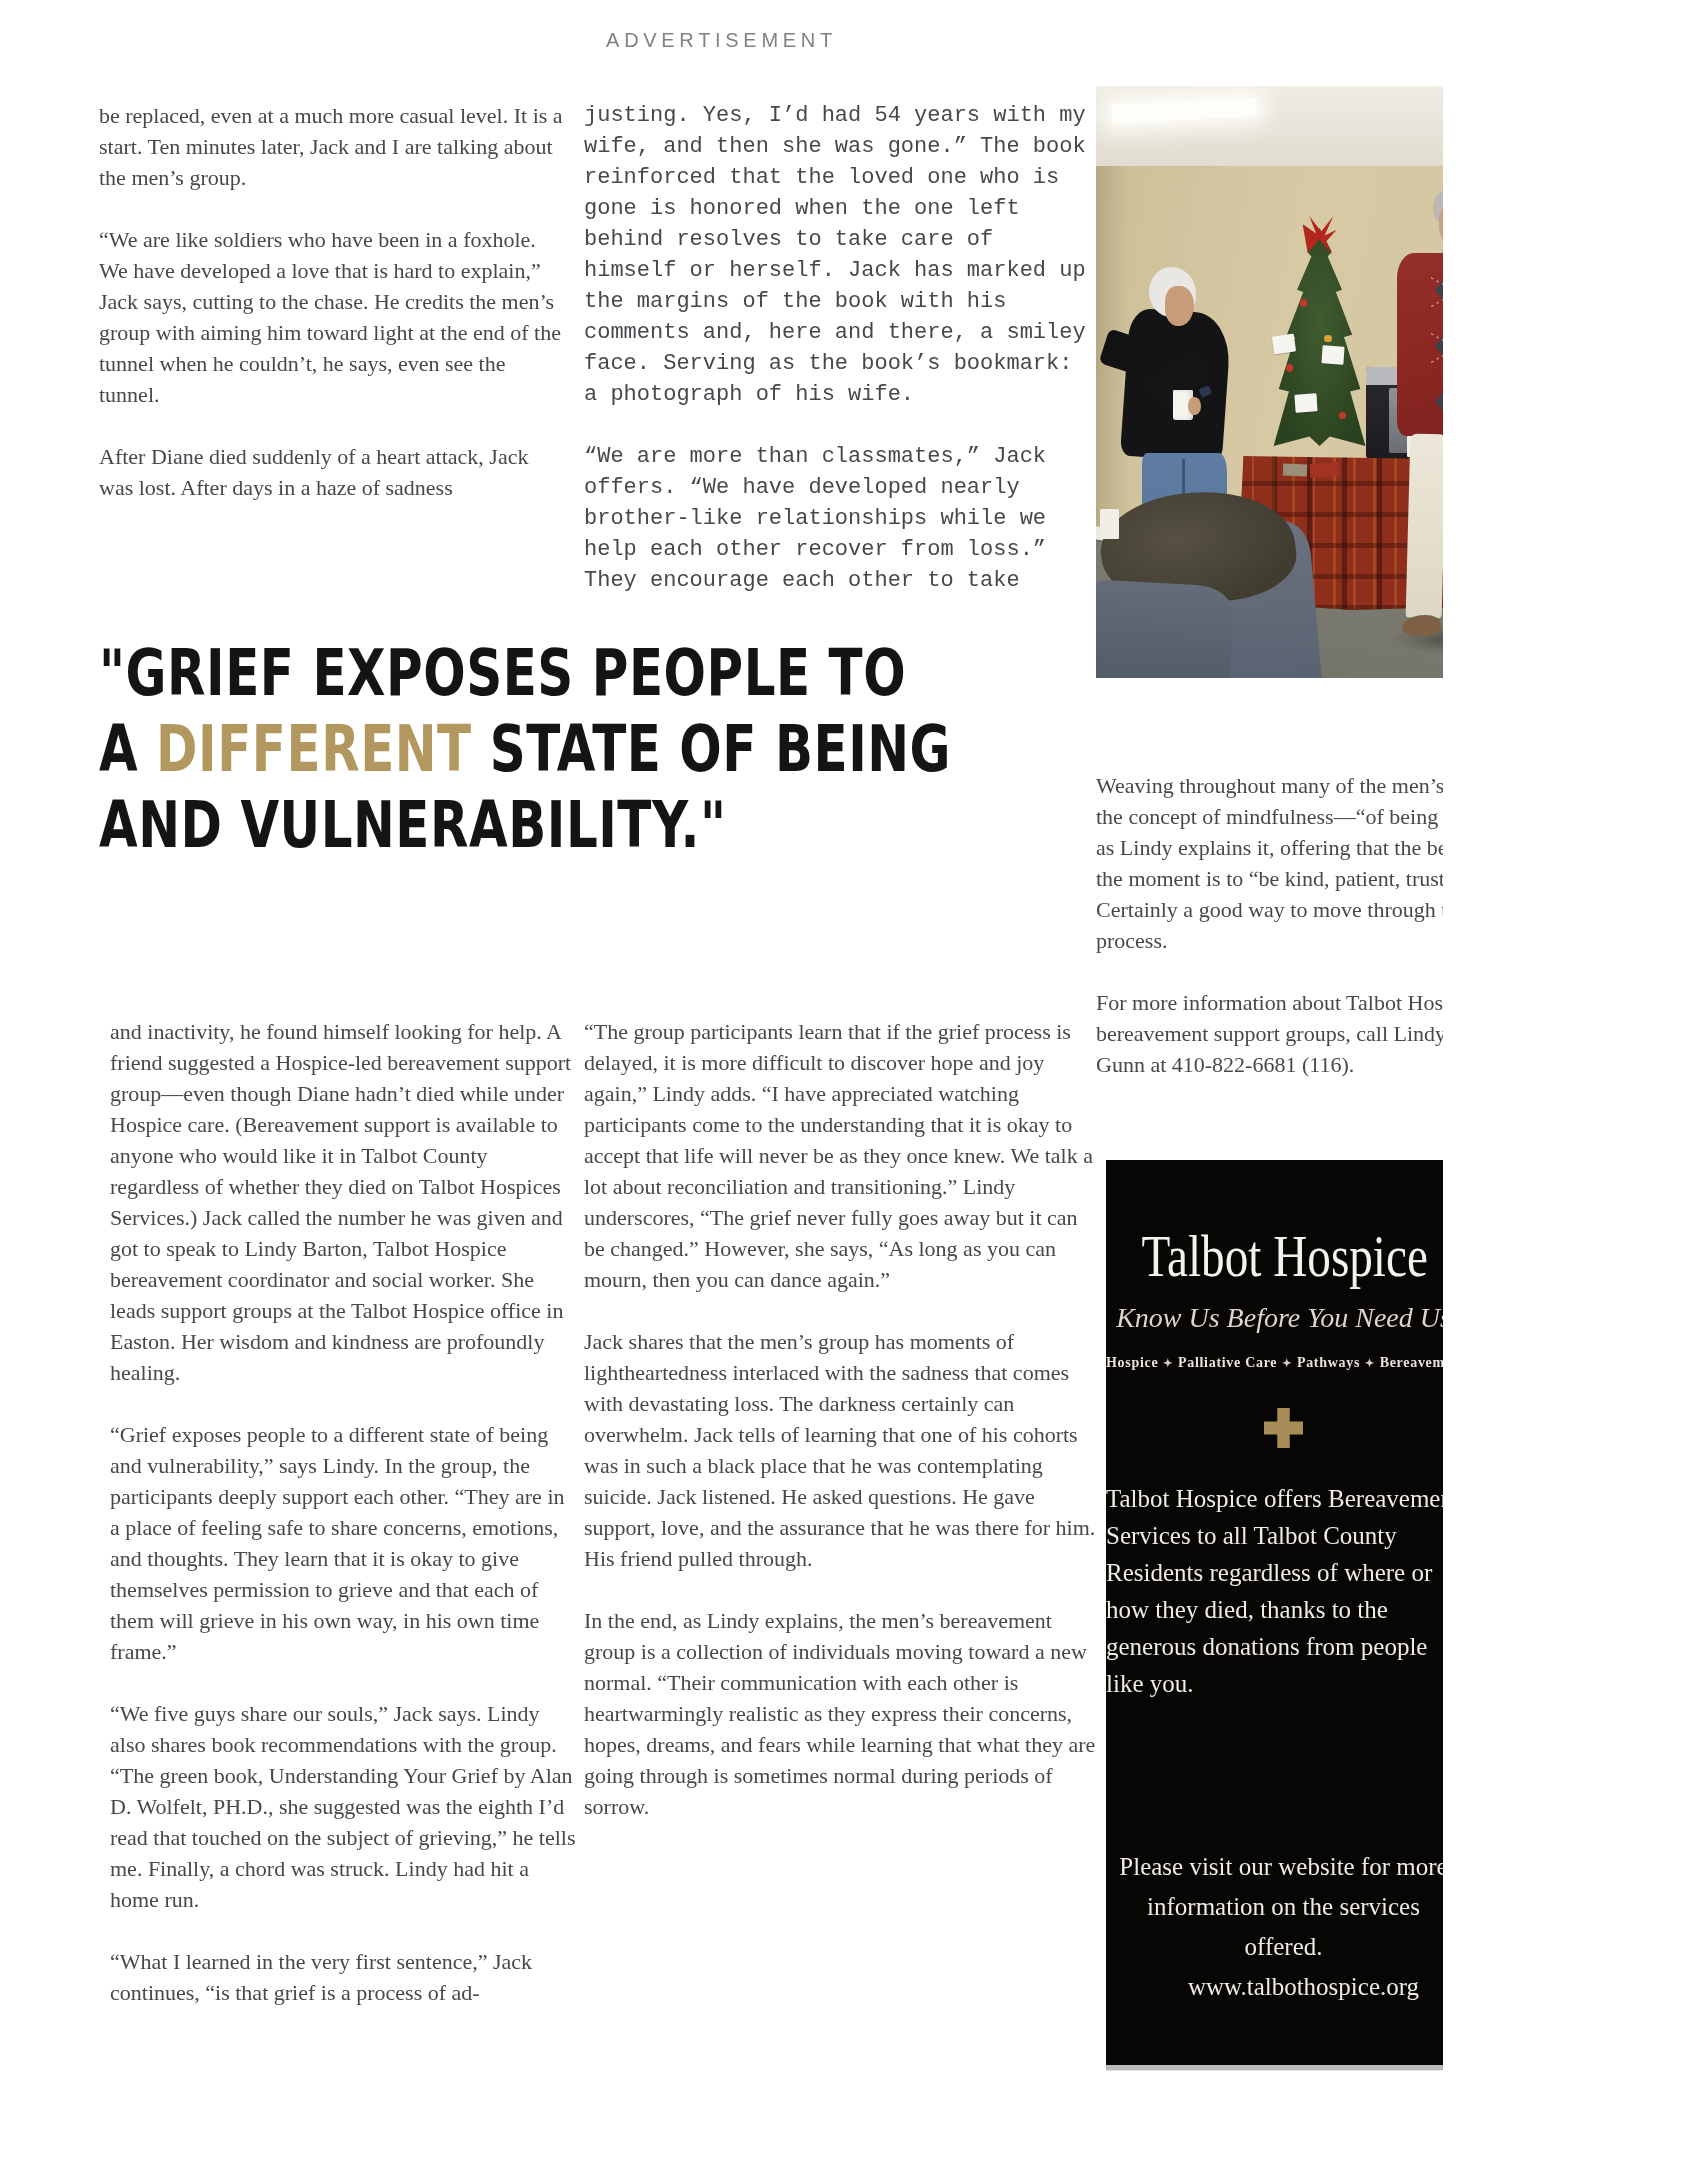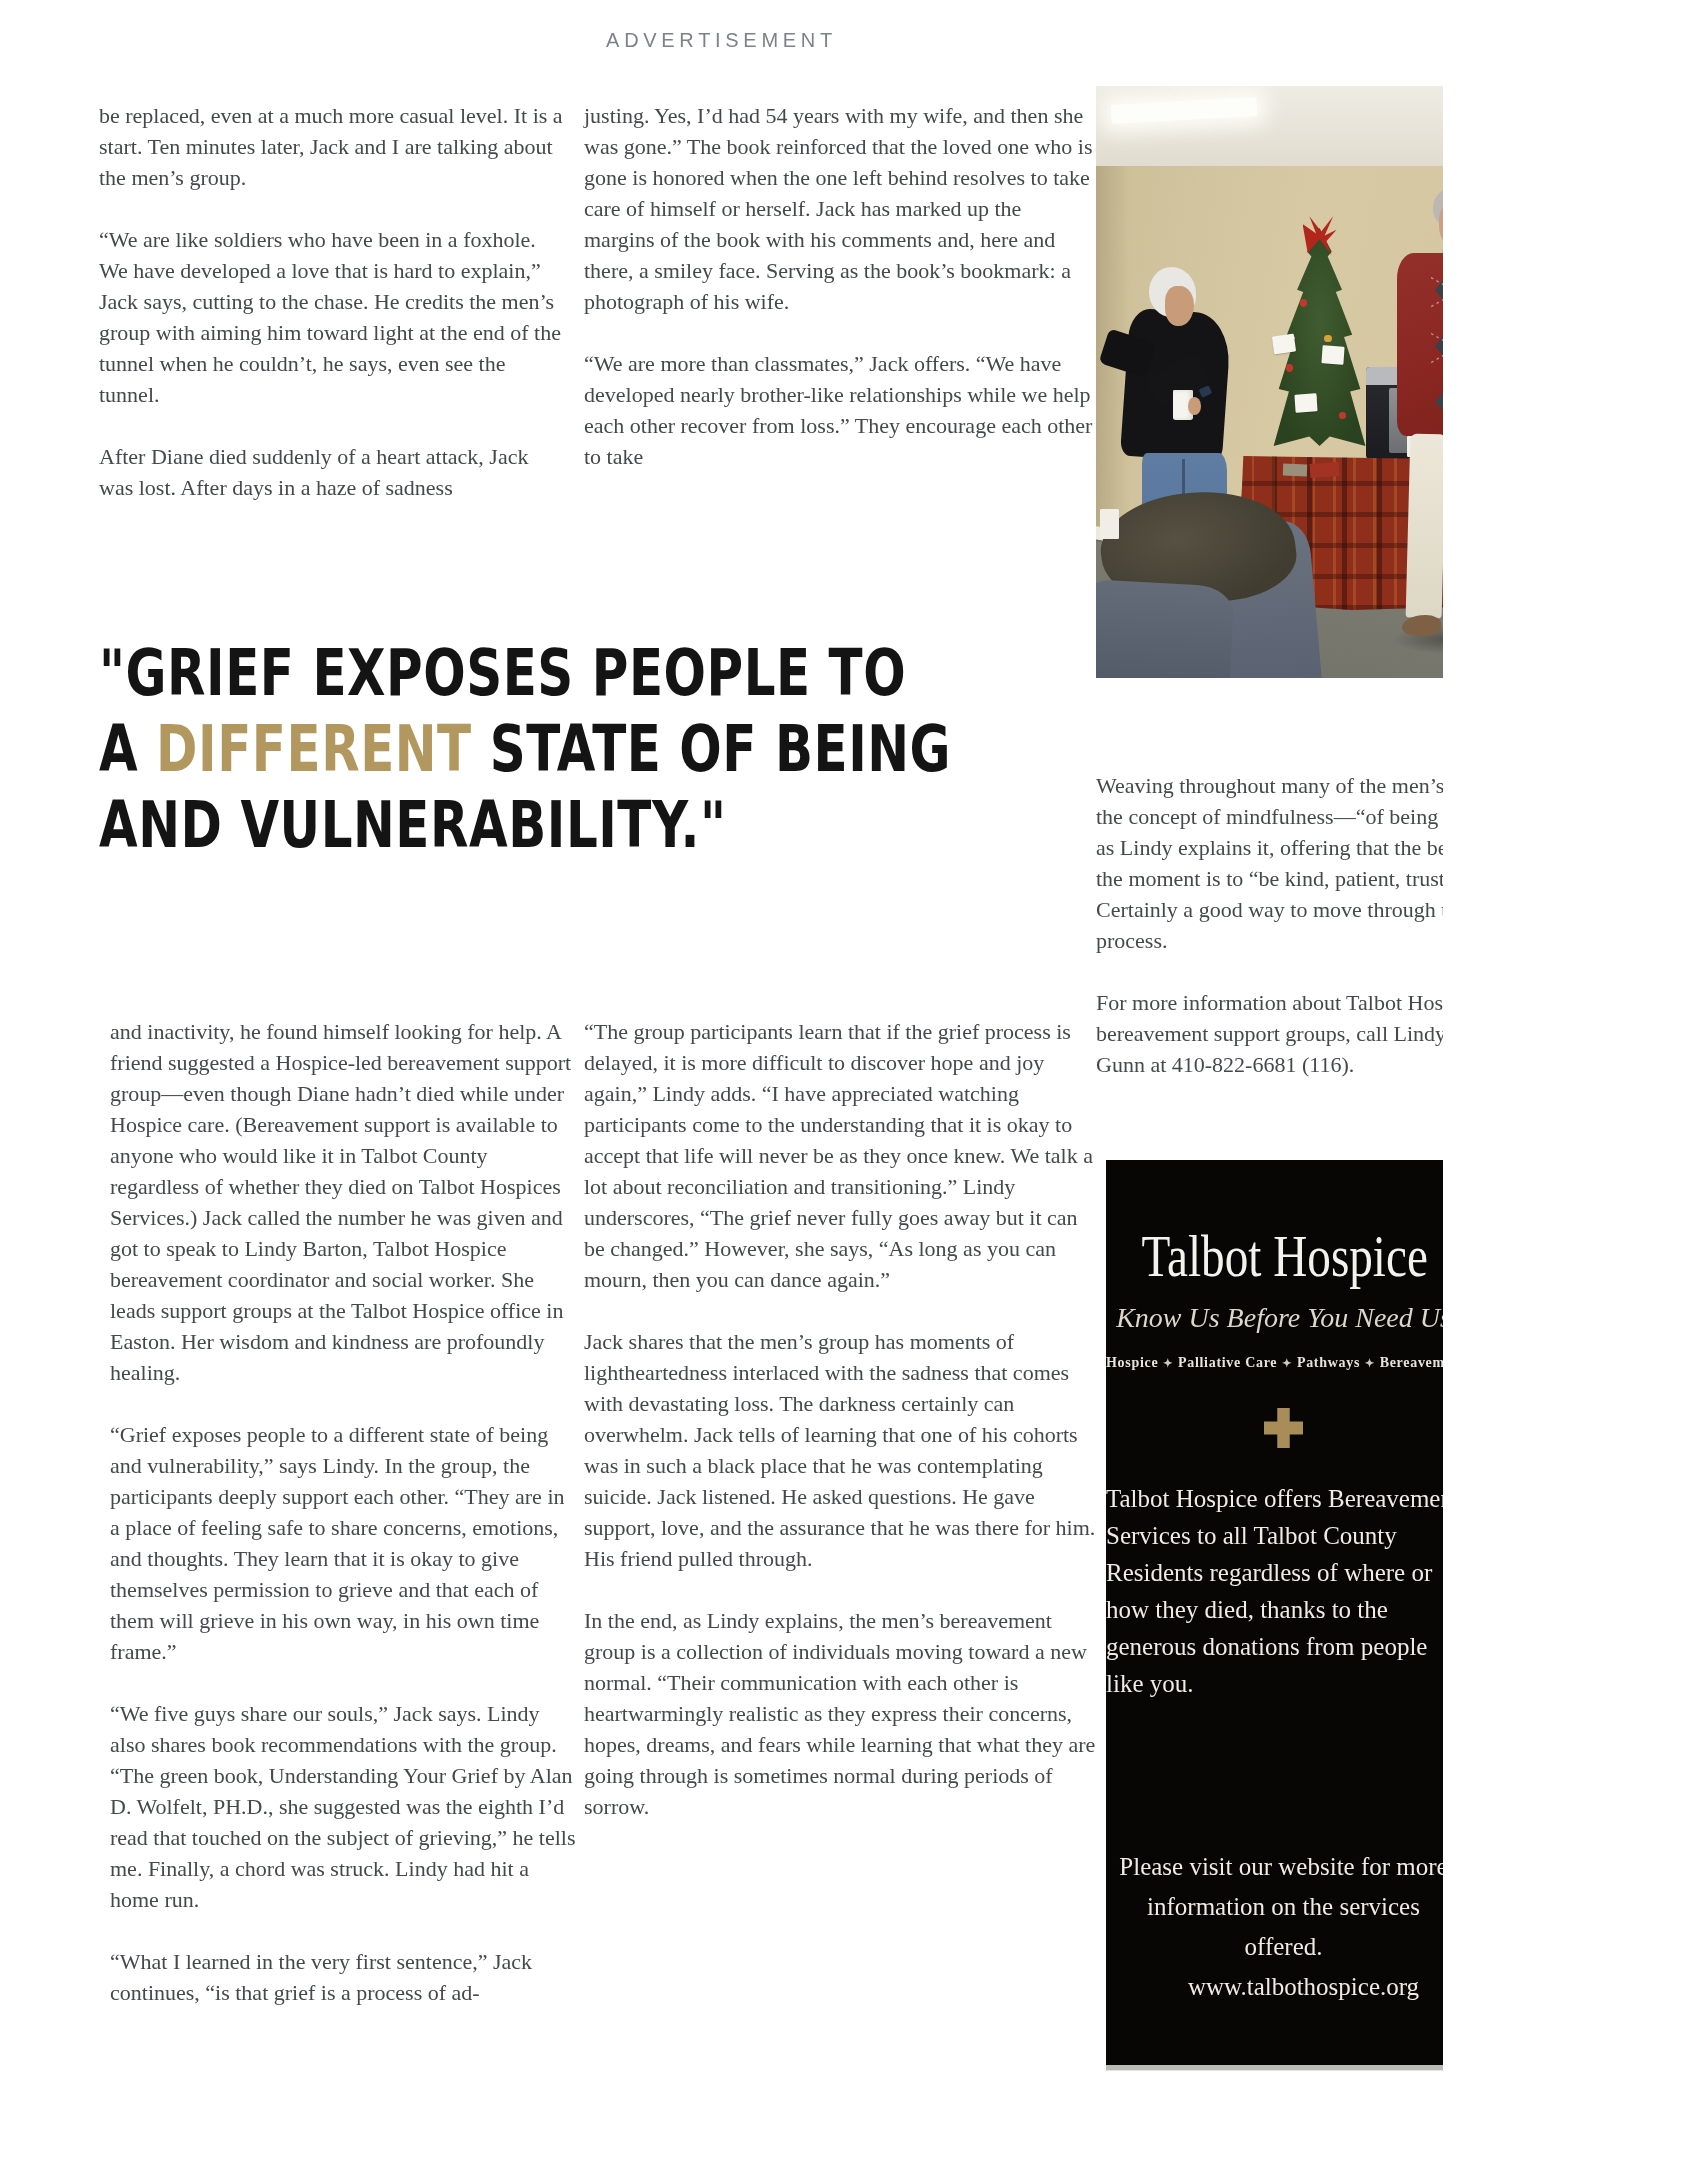--- a/index.html
+++ b/index.html
@@ -7,21 +7,21 @@
   .page{position:relative;width:1443px;height:2183px;background:#ffffff;overflow:hidden;
         font-family:"Liberation Serif",serif;}
   
   .adv-label{position:absolute;left:0;top:29.4px;width:100%;text-align:center;
              font-family:"Liberation Sans",sans-serif;font-size:20px;letter-spacing:4.7px;
              color:#7e8287;}
   
   .col{position:absolute;color:#45484c;font-size:22px;line-height:31px;text-align:left;}
   .col p{margin:0 0 31px 0;}
   .col1-top{left:99px;top:100px;width:464px;}
-  .col2-top{left:584px;top:100px;width:510px;}
+  .col2-top{left:584px;top:100px;width:510px;font-family:Liberation Mono, monospace;}
   .col1-bottom{left:110px;top:1016px;width:469px;}
   .col2-bottom{left:584px;top:1016px;width:513px;}
   .col3{left:1096px;top:722px;width:506px;margin-top:48px;}
   
   .pq{position:absolute;left:99px;top:635px;width:977px;color:#141414;
       font-family:"DejaVu Sans",sans-serif;font-weight:bold;font-size:64px;letter-spacing:0.7px;}
   .pq-line{transform:scaleX(.78);transform-origin:0 50%;white-space:nowrap;line-height:76px;}
   .gold{color:#b2975f;}
   
   .photo{position:absolute;left:1096px;top:86px;width:486px;height:592px;overflow:hidden;

